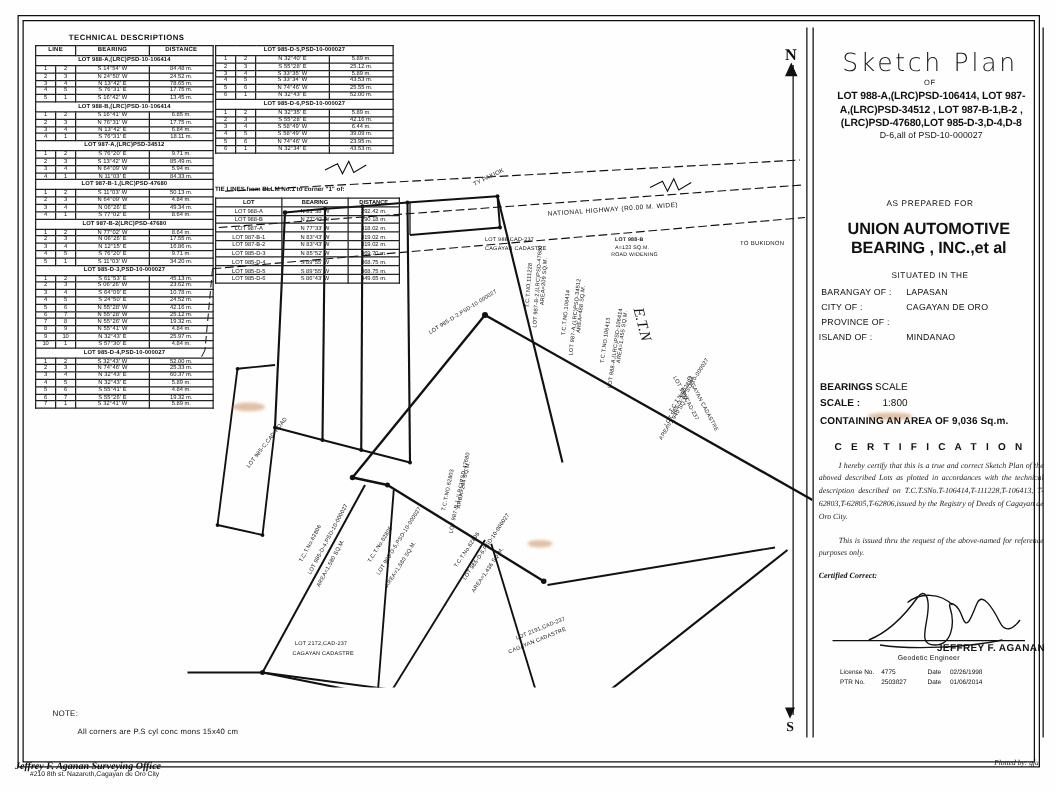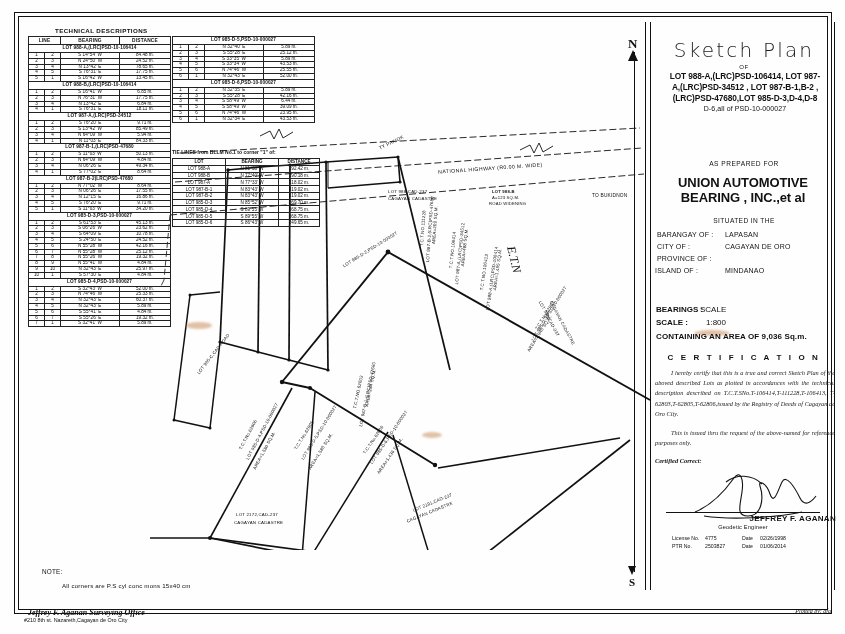--- a/index.html
+++ b/index.html
@@ -56,21 +56,21 @@
   .n-tail{position:absolute;left:628px;top:566px;width:0;height:0;
      border-left:4px solid transparent;border-right:4px solid transparent;border-top:9px solid #111;}
   .vline{position:absolute;border-left:1px solid #111;}
 
   
   .notebox{position:absolute;left:24px;top:552px;width:290px;height:48px;}
   .note-l{position:absolute;font-size:6.4px;font-weight:normal;letter-spacing:.2px;}
   .note-t{position:absolute;font-size:6.2px;letter-spacing:.2px;}
 
   
-  .fo-name{position:absolute;left:28px;top:608px;font-weight:bold;font-style:italic;font-size:8px;font-family:"Liberation Serif",serif;}
+  .fo-name{position:absolute;left:12px;top:608px;font-weight:bold;font-style:italic;font-size:8px;font-family:"Liberation Serif",serif;}
   .fo-addr{position:absolute;left:24px;top:617px;font-size:5.4px;}
   .plotted{position:absolute;right:14px;top:608px;font-size:6px;font-family:"Liberation Serif",serif;font-style:italic;}
 
   
   .map{position:absolute;left:150px;top:130px;width:500px;height:430px;}
   .maplbl{position:absolute;font-size:4.4px;white-space:nowrap;
       font-family:"Liberation Sans",sans-serif;letter-spacing:.2px;}
   .maplbl.b{font-weight:bold;}
   .hwy{position:absolute;font-size:5.2px;letter-spacing:.4px;white-space:nowrap;}
   .etr{position:absolute;font-family:"Liberation Serif",serif;font-style:italic;font-size:12px;}

